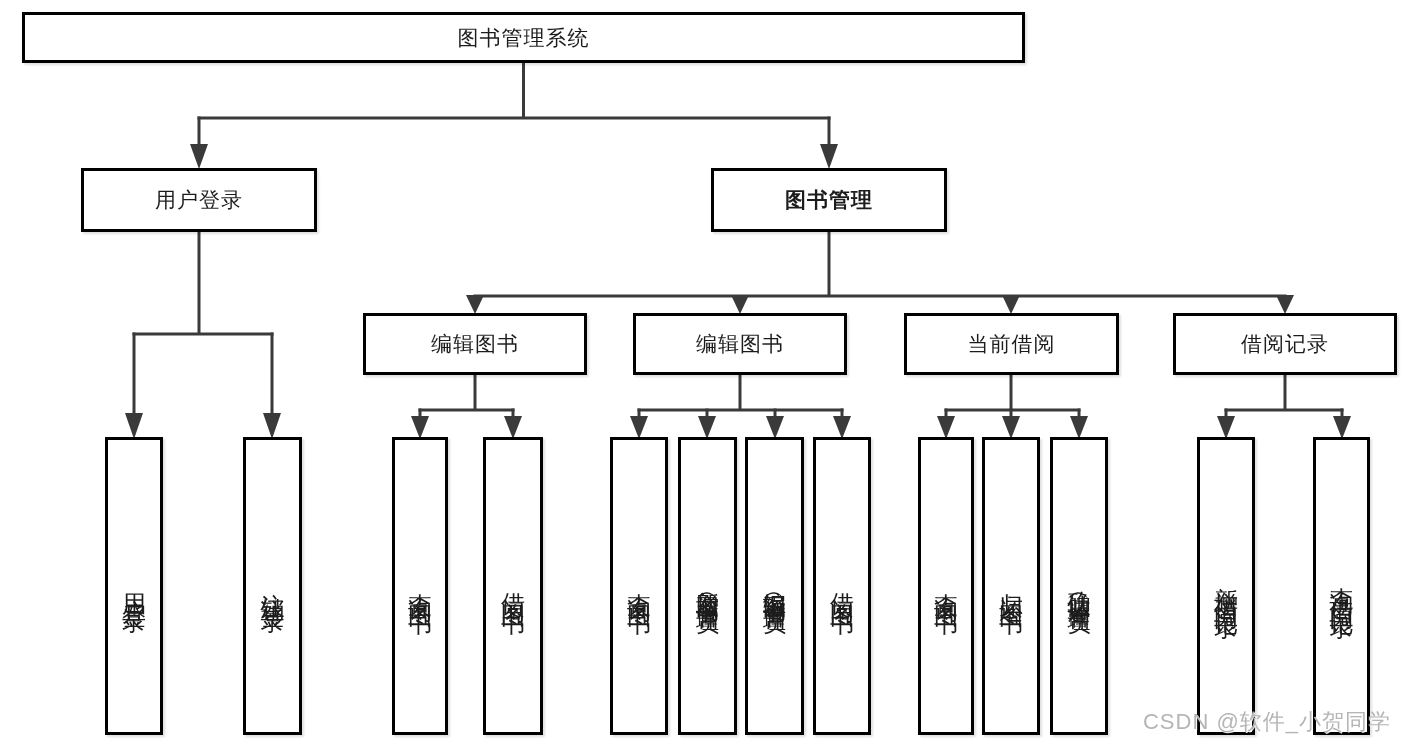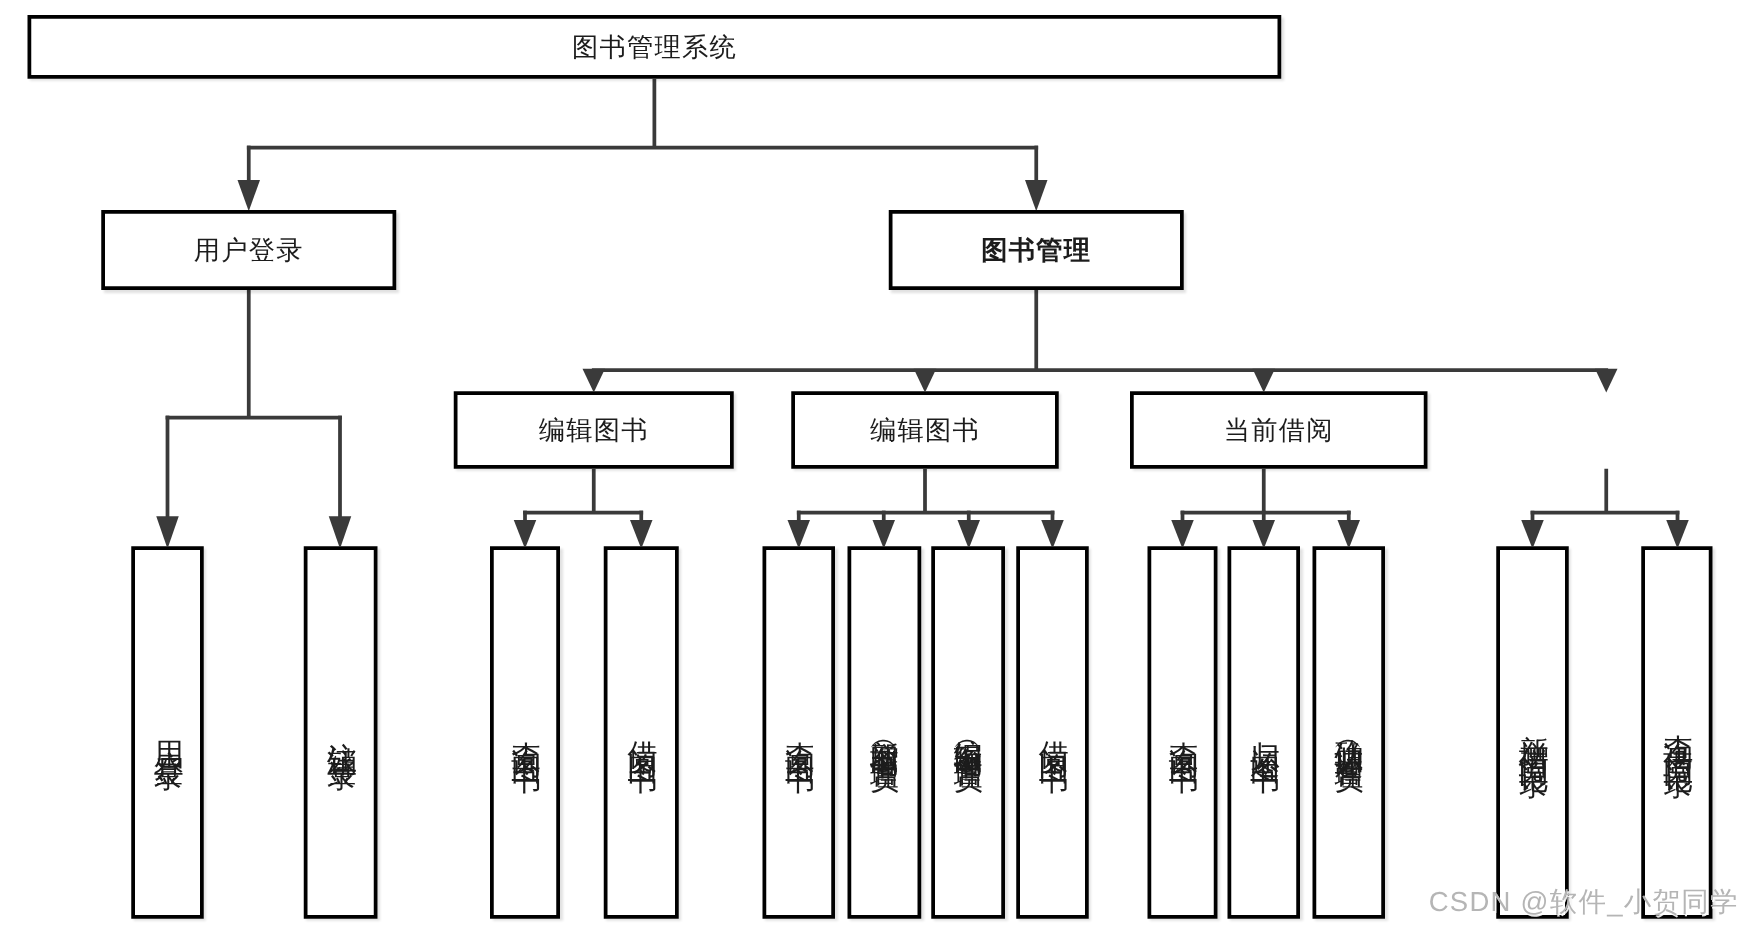--- a/index.html
+++ b/index.html
@@ -19,21 +19,21 @@
     display:flex;align-items:center;justify-content:center;
     color:#1c1c1c;
     box-shadow:2px 2px 2px rgba(0,0,0,0.12);
   }
   .h-box{font-size:21px;letter-spacing:1px;white-space:nowrap;}
   .root-box{left:22px;top:12px;width:1003px;height:51px;font-size:21px;}
   .l2-user{left:81px;top:168px;width:236px;height:64px;}
   .l2-book{left:711px;top:168px;width:236px;height:64px;font-weight:bold;}
   .l3-a{left:363px;top:313px;width:224px;height:62px;}
   .l3-b{left:633px;top:313px;width:214px;height:62px;}
-  .l3-c{left:904px;top:313px;width:238px;height:62px;align-items:center;}
+  .l3-c{left:904px;top:313px;width:215px;height:62px;align-items:center;}
   .l3-d{left:1173px;top:313px;width:224px;height:62px;}
   .leaf{
     top:437px;height:298px;
     font-size:24px;
   }
   .leaf .vtext{
     writing-mode:vertical-rl;
     letter-spacing:6px;
     line-height:1;
     max-height:288px;
@@ -146,20 +146,23 @@
 
   <div class="box h-box l3-a">
     <span>编辑图书</span>
   </div>
   <div class="box h-box l3-b">
     <span>编辑图书</span>
   </div>
   <div class="box h-box l3-c">
     <span>当前借阅</span>
   </div>
+  <div class="box h-box l3-d">
+    <span>借阅记录</span>
+  </div>
 
   <div class="box leaf lf1">
     <span class="vtext">用户登录</span>
   </div>
   <div class="box leaf lf2">
     <span class="vtext">注销登录</span>
   </div>
   <div class="box leaf lf3">
     <span class="vtext">查询图书</span>
   </div>

